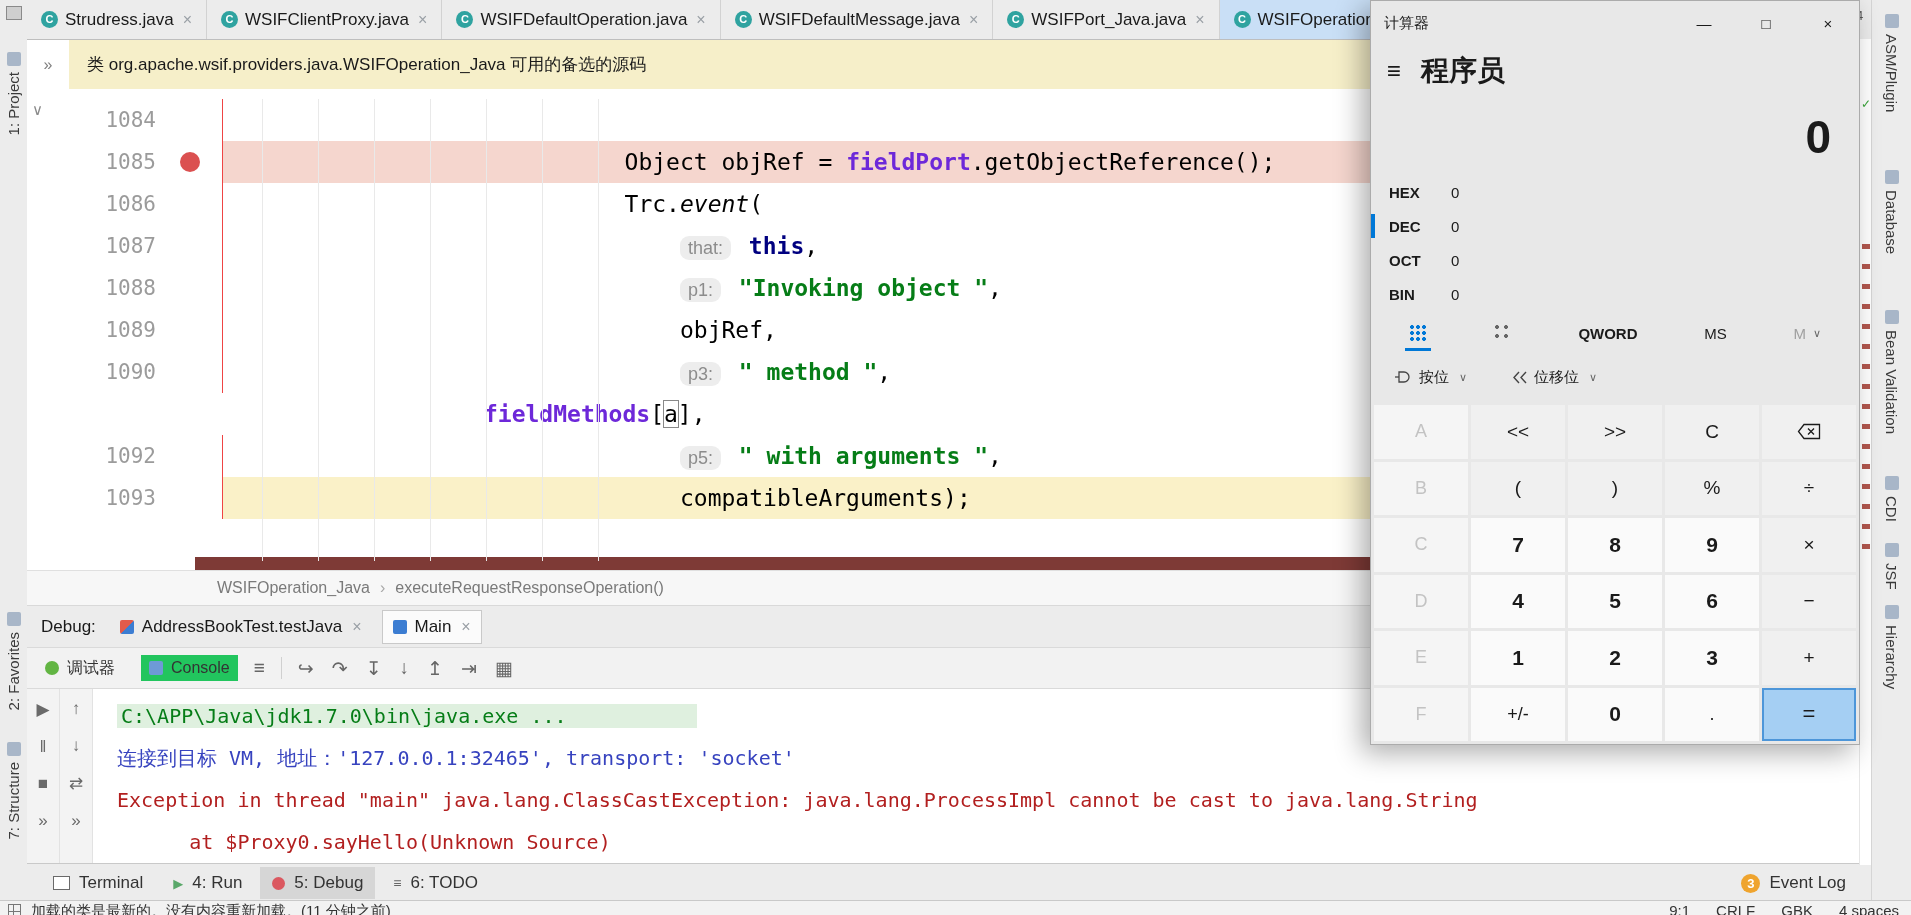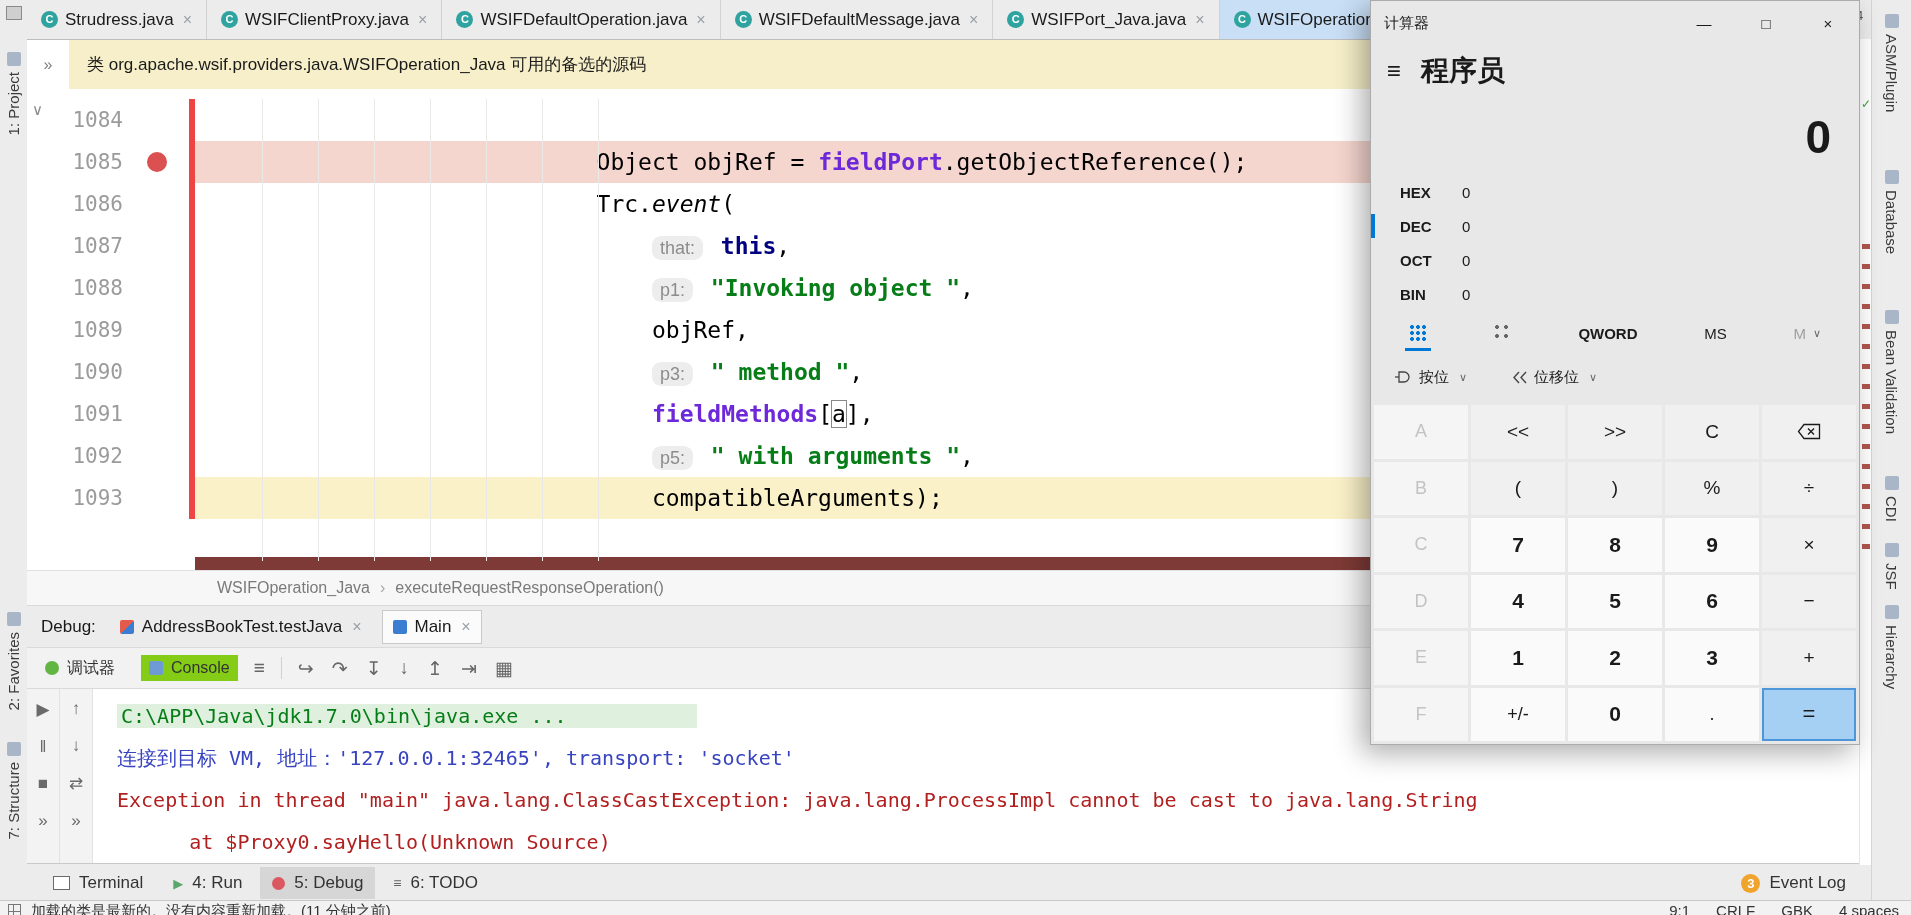--- a/index.html
+++ b/index.html
@@ -41,21 +41,21 @@
   .banner-row{height:49px;flex:none;display:flex;background:#fff;}
   .banner-gutter{width:42px;flex:none;display:flex;align-items:center;justify-content:center;color:#808080;font-size:16px;}
   .banner{flex:1;background:#F6EFC9;display:flex;align-items:center;padding:0 18px;font-size:17px;color:#1a1a1a;}
 
   
   .editor{height:481px;flex:none;position:relative;background:#fff;padding-top:10px;box-sizing:border-box;}
   .fold-top{position:absolute;left:5px;top:12px;color:#8A8A8A;font-size:15px;}
   .code-row{height:42px;display:flex;align-items:stretch;line-height:42px;}
   .gutter-cell{width:168px;flex:none;text-align:right;padding-right:66px;box-sizing:border-box;
                font-family:"DejaVu Sans Mono",monospace;font-size:21px;color:#9B9B9B;
-               border-right:6px solid #ef4444;position:relative;}
+               border-right:1px solid #ef4444;position:relative;margin-left:28px;}
   .breakpoint{position:absolute;right:22px;top:50%;margin-top:-10px;width:20px;height:20px;border-radius:50%;background:#DB5050;}
   .code-cell{flex:1;white-space:pre;font-family:"DejaVu Sans Mono",monospace;font-size:23px;color:#000;}
   .hl-breakpoint .code-cell{background:#F5D6CE;}
   .hl-current .code-cell{background:#FAF1C8;}
   .seg-plain{color:#000;}
   .seg-field{color:#6d28d9;font-weight:bold;}
   .seg-string{color:#067D17;font-weight:bold;}
   .seg-keyword{color:#000080;font-weight:bold;}
   .seg-static{font-style:italic;color:#000;}
   .seg-boxed{outline:1px solid #888;}
@@ -78,21 +78,21 @@
   .ic-junit{width:14px;height:14px;border-radius:2px;background:linear-gradient(135deg,#E25B4B 50%,#3C7DD2 50%);}
   .ic-app{width:14px;height:14px;border-radius:2px;background:#3C7DD2;}
   .ic-bug{width:14px;height:14px;border-radius:50%;background:#62B543;}
   .ic-console{width:14px;height:14px;border-radius:2px;background:#6E9AD6;}
 
   
   .dbg-toolbar{height:40px;flex:none;background:#F2F2F2;border-top:1px solid #DADADA;border-bottom:1px solid #DADADA;
                display:flex;align-items:center;gap:16px;padding-left:10px;font-size:16px;color:#333;}
   .tool-tabs{display:flex;align-items:center;gap:18px;}
   .tool-tab{display:flex;align-items:center;gap:8px;padding:4px 8px;}
-  .tool-tab.active{background:#84cc16;}
+  .tool-tab.active{background:#22c55e;}
   .tool-sep{width:1px;height:22px;background:#D0D0D0;}
   .tool-icon{color:#666;font-size:19px;cursor:default;}
   .tool-actions{display:flex;align-items:center;gap:18px;}
 
   
   .console{flex:1;display:flex;background:#fff;min-height:0;}
   .dbg-strip{width:32px;flex:none;background:#F3F3F3;border-right:1px solid #E2E2E2;display:flex;flex-direction:column;
              align-items:center;padding-top:10px;gap:17px;}
   .strip-icon{color:#6A6A6A;font-size:17px;cursor:default;}
   .console-body{flex:1;padding:6px 0 0 24px;font-family:"DejaVu Sans Mono",monospace;font-size:20px;overflow:hidden;}
@@ -134,21 +134,21 @@
   .calc-titlebar{height:44px;flex:none;display:flex;align-items:center;justify-content:space-between;padding-left:13px;}
   .calc-title{font-size:15px;}
   .win-btns{display:flex;height:44px;}
   .win-btn{width:62px;display:flex;align-items:center;justify-content:center;font-size:15px;color:#1a1a1a;cursor:default;}
   .calc-head{height:52px;flex:none;display:flex;align-items:center;gap:20px;padding-left:16px;}
   .hamburger{font-size:24px;color:#1a1a1a;}
   .calc-mode{font-size:28px;font-weight:bold;}
   .calc-display{height:64px;flex:none;margin-top:8px;text-align:right;padding-right:28px;font-size:46px;font-weight:600;
                 display:flex;align-items:center;justify-content:flex-end;}
   .calc-radix{flex:none;margin-top:6px;}
-  .radix-row{display:flex;align-items:center;height:34px;padding-left:29px;position:relative;font-size:15px;cursor:default;}
+  .radix-row{display:flex;align-items:center;height:34px;padding-left:18px;position:relative;font-size:15px;cursor:default;}
   .radix-row.active::before{content:'';position:absolute;left:0;top:5px;bottom:5px;width:4px;background:#0078D7;}
   .radix-label{width:48px;font-weight:bold;}
   .radix-value{padding-left:14px;}
   .calc-moderow{height:44px;flex:none;display:flex;align-items:center;justify-content:space-between;padding:0 38px;font-size:15px;}
   .mode-item{position:relative;display:flex;align-items:center;gap:4px;cursor:default;}
   .mode-item.active::after{content:'';position:absolute;left:-4px;right:-4px;bottom:-9px;height:3px;background:#0078D7;}
   .mode-item.word{font-weight:bold;}
   .mode-item.mmenu{color:#A0A0A0;}
   .dots-icon{display:inline-block;width:18px;height:18px;
              background-image:radial-gradient(circle at 3px 3px,#0078D7 1.7px,transparent 2.2px);background-size:6px 6px;}
@@ -251,21 +251,20 @@
           </div>
           <div class="code-row">
             <div class="gutter-cell">1089</div>
             <div class="code-cell" style="padding-left: 33ch;"><span class="seg-plain">objRef,</span></div>
           </div>
           <div class="code-row">
             <div class="gutter-cell">1090</div>
             <div class="code-cell" style="padding-left: 33ch;"><span class="seg-hint">p3:</span><span class="seg-plain"> </span><span class="seg-string">" method "</span><span class="seg-plain">,</span></div>
           </div>
           <div class="code-row">
-            <div class="gutter-cell">1091</div>
             <div class="code-cell" style="padding-left: 33ch;"><span class="seg-field">fieldMethods</span><span class="seg-plain">[</span><span class="seg-boxed">a</span><span class="seg-plain">],</span></div>
           </div>
           <div class="code-row">
             <div class="gutter-cell">1092</div>
             <div class="code-cell" style="padding-left: 33ch;"><span class="seg-hint">p5:</span><span class="seg-plain"> </span><span class="seg-string">" with arguments "</span><span class="seg-plain">,</span></div>
           </div>
           <div class="code-row hl-current">
             <div class="gutter-cell">1093</div>
             <div class="code-cell" style="padding-left: 33ch;"><span class="seg-plain">compatibleArguments);</span></div>
           </div>

